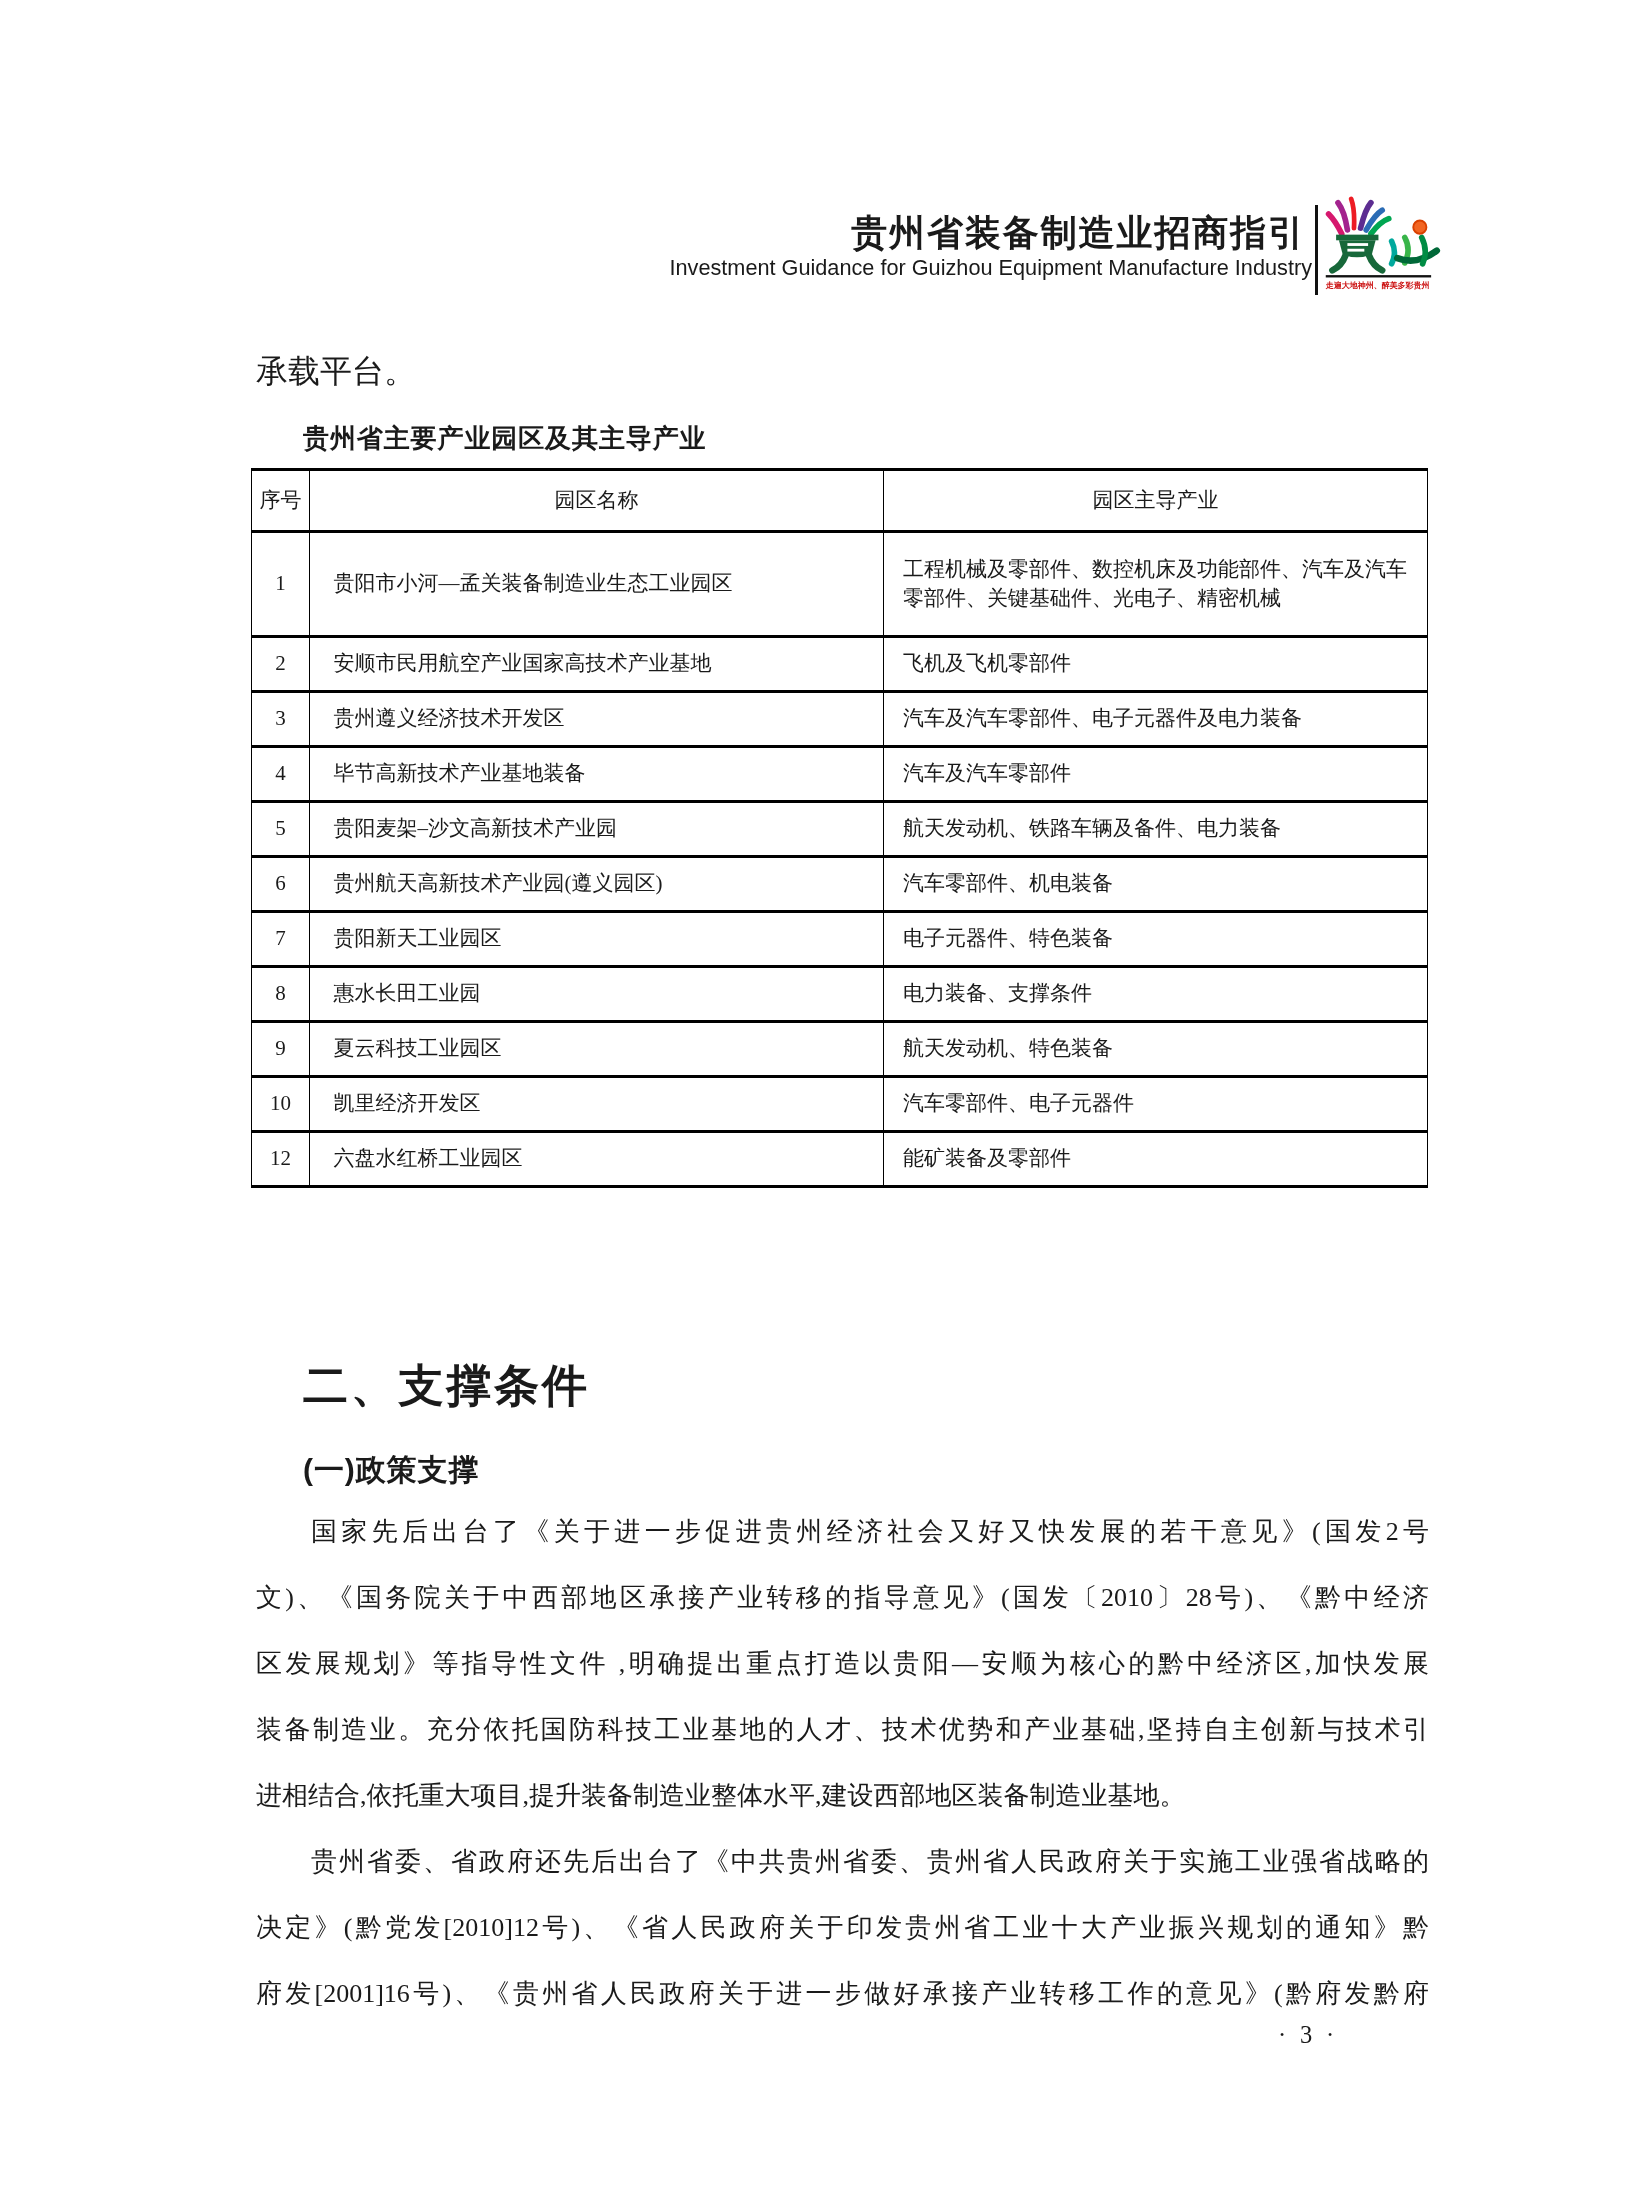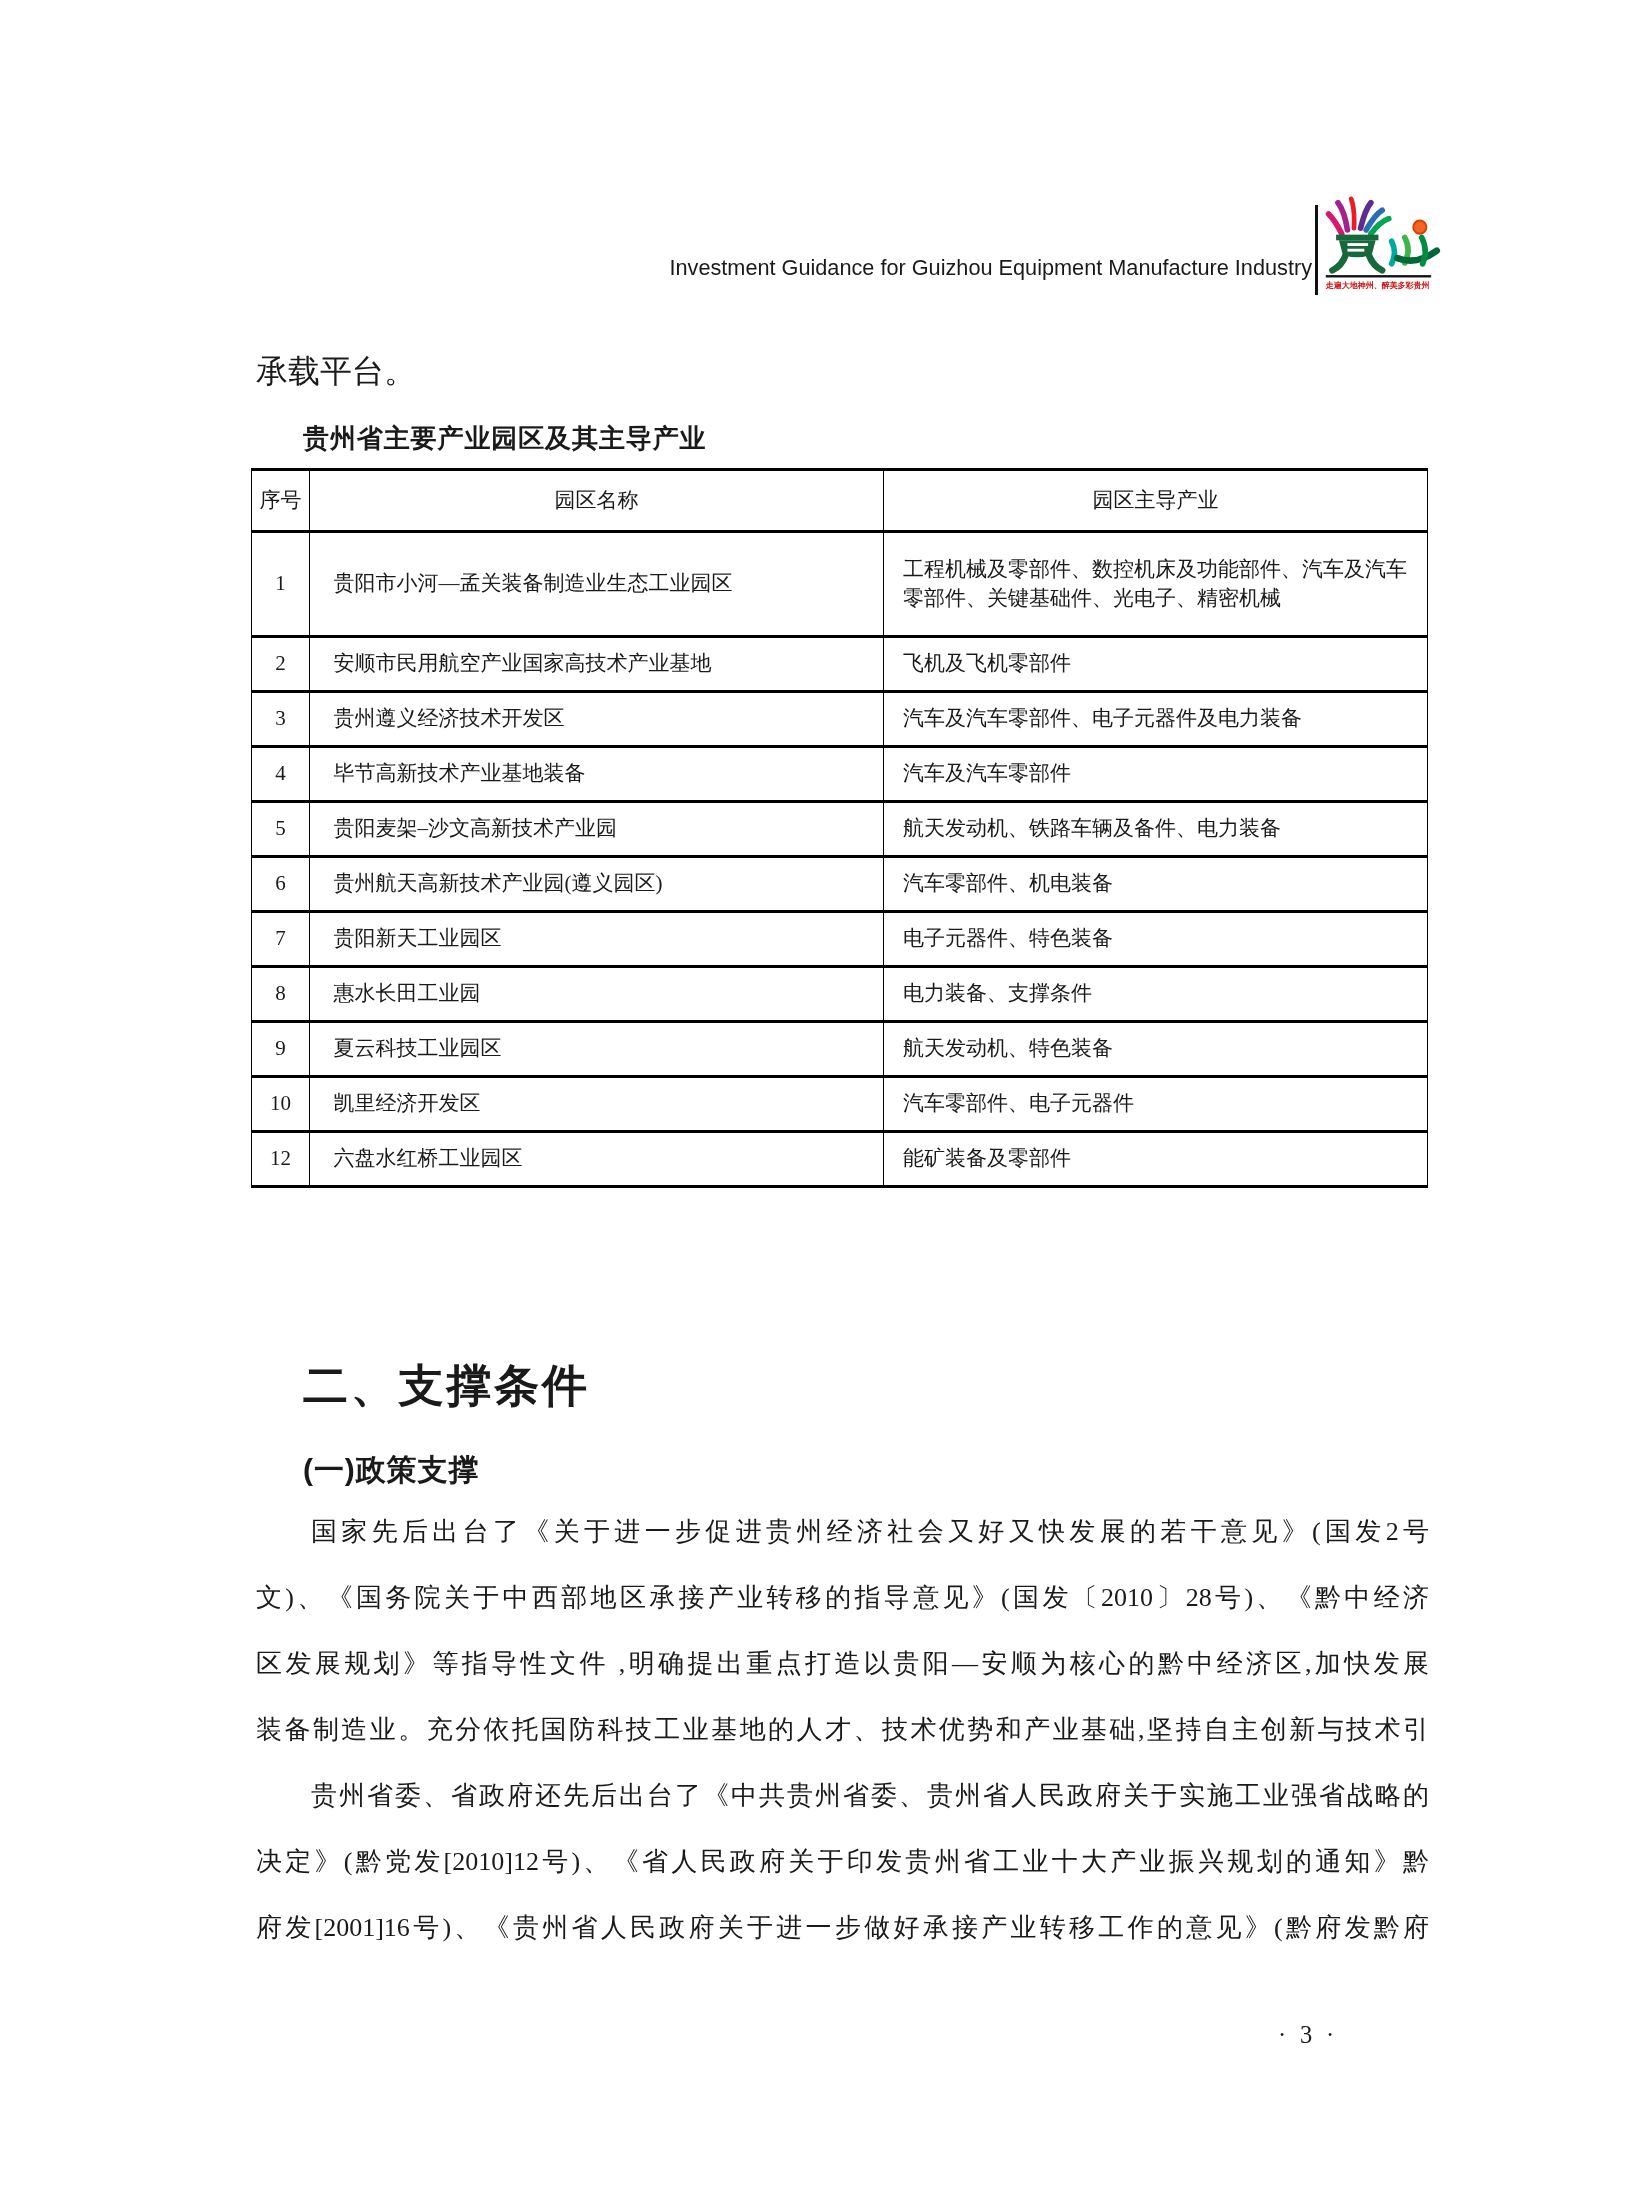--- a/index.html
+++ b/index.html
@@ -91,20 +91,21 @@
   .page-number {
     position:absolute; top:2021px; left:1256px; width:104px;
     text-align:center; font-size:24.5px; letter-spacing:3.8px;
   }
 </style>
 </head>
 <body>
 
 <div class="sheet">
 
+  <div class="hdr-title-zh">贵州省装备制造业招商指引</div>
   <div class="hdr-subtitle-en">Investment Guidance for Guizhou Equipment Manufacture Industry</div>
   <div class="hdr-divider"></div>
 
   <div class="hdr-logo">
     <svg width="127" height="98" viewBox="0 0 135 104">
 
       <path d="M21,40 Q14,26 7,19" stroke="#d6186e" stroke-width="6" fill="none" stroke-linecap="round"></path>
       <path d="M27,36 Q24,16 17,7" stroke="#a3238e" stroke-width="6" fill="none" stroke-linecap="round"></path>
       <path d="M34,34 Q35,14 31,3" stroke="#ed1c24" stroke-width="5" fill="none" stroke-linecap="round"></path>
       <path d="M41,34 Q46,14 52,7" stroke="#5c2d91" stroke-width="6" fill="none" stroke-linecap="round"></path>
@@ -204,20 +205,21 @@
     </table>
 
   <div class="sec-heading">二、支撑条件</div>
   <div class="subsec-heading">(一)政策支撑</div>
 
   <div class="para-block">
     <div class="tline indent">国家先后出台了《关于进一步促进贵州经济社会又好又快发展的若干意见》(国发2号</div>
     <div class="tline">文)、《国务院关于中西部地区承接产业转移的指导意见》(国发〔2010〕28号)、《黔中经济</div>
     <div class="tline">区发展规划》等指导性文件 ,明确提出重点打造以贵阳—安顺为核心的黔中经济区,加快发展</div>
     <div class="tline">装备制造业。充分依托国防科技工业基地的人才、技术优势和产业基础,坚持自主创新与技术引</div>
+    <div class="tline endline">进相结合,依托重大项目,提升装备制造业整体水平,建设西部地区装备制造业基地。</div>
     <div class="tline indent">贵州省委、省政府还先后出台了《中共贵州省委、贵州省人民政府关于实施工业强省战略的</div>
     <div class="tline">决定》(黔党发[2010]12号)、《省人民政府关于印发贵州省工业十大产业振兴规划的通知》黔</div>
     <div class="tline">府发[2001]16号)、《贵州省人民政府关于进一步做好承接产业转移工作的意见》(黔府发黔府</div>
   </div>
 
   <div class="page-number">· 3 ·</div>
 
 </div>
 
 

